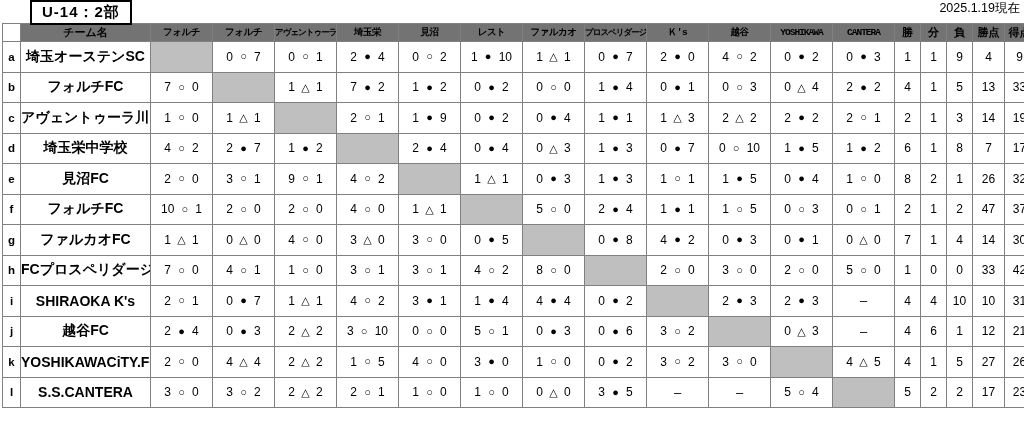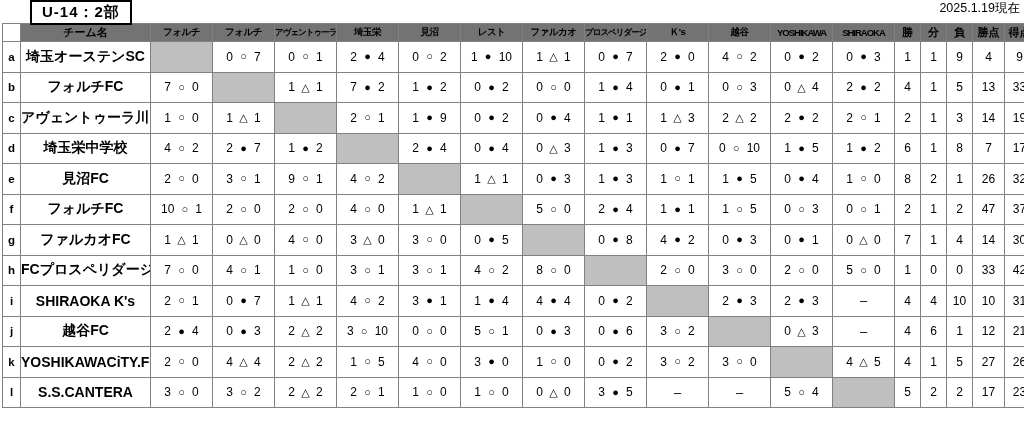--- a/index.html
+++ b/index.html
@@ -84,21 +84,21 @@
     display:inline-block;
     width:11px;text-align:center;
     font-size:11px;
   }
   .mark-win{color:#000;}   
   .mark-lose{color:#000;}  
   .mark-draw{color:#000;}  
   .dash{font-size:13px;}
   .op-head{font-size:9.5px;letter-spacing:-0.5px;}
   .op-head.small{font-size:8.5px;letter-spacing:-1px;text-align:center;}
-  .op-head.lat{font-family:Liberation Sans, sans-serif;font-size:9.5px;}
+  .op-head.lat{font-family:Liberation Mono, monospace;font-size:9.5px;}
 </style>
 </head>
 <body>
 
 <div id="wrap">
 
   <div class="topbar">
     <div class="title-box">U-14：2部</div>
     <div class="asof">2025.1.19現在</div>
   </div>
@@ -133,21 +133,21 @@
         <th class="op-head">フォルチ</th>
         <th class="op-head small">アヴェントゥーラ</th>
         <th class="op-head">埼玉栄</th>
         <th class="op-head">見沼</th>
         <th class="op-head">レスト</th>
         <th class="op-head">ファルカオ</th>
         <th class="op-head small">プロスペリダージ</th>
         <th class="op-head lat">Ｋ's</th>
         <th class="op-head">越谷</th>
         <th class="op-head lat small">YOSHIKAWA</th>
-        <th class="op-head lat small">SHIRAOKA</th>
+        <th class="op-head lat small">CANTERA</th>
         <th>勝</th>
         <th>分</th>
         <th>負</th>
         <th>勝点</th>
         <th>得点</th>
 
       </tr>
     </thead>
     <tbody id="tbody">
         <tr>

